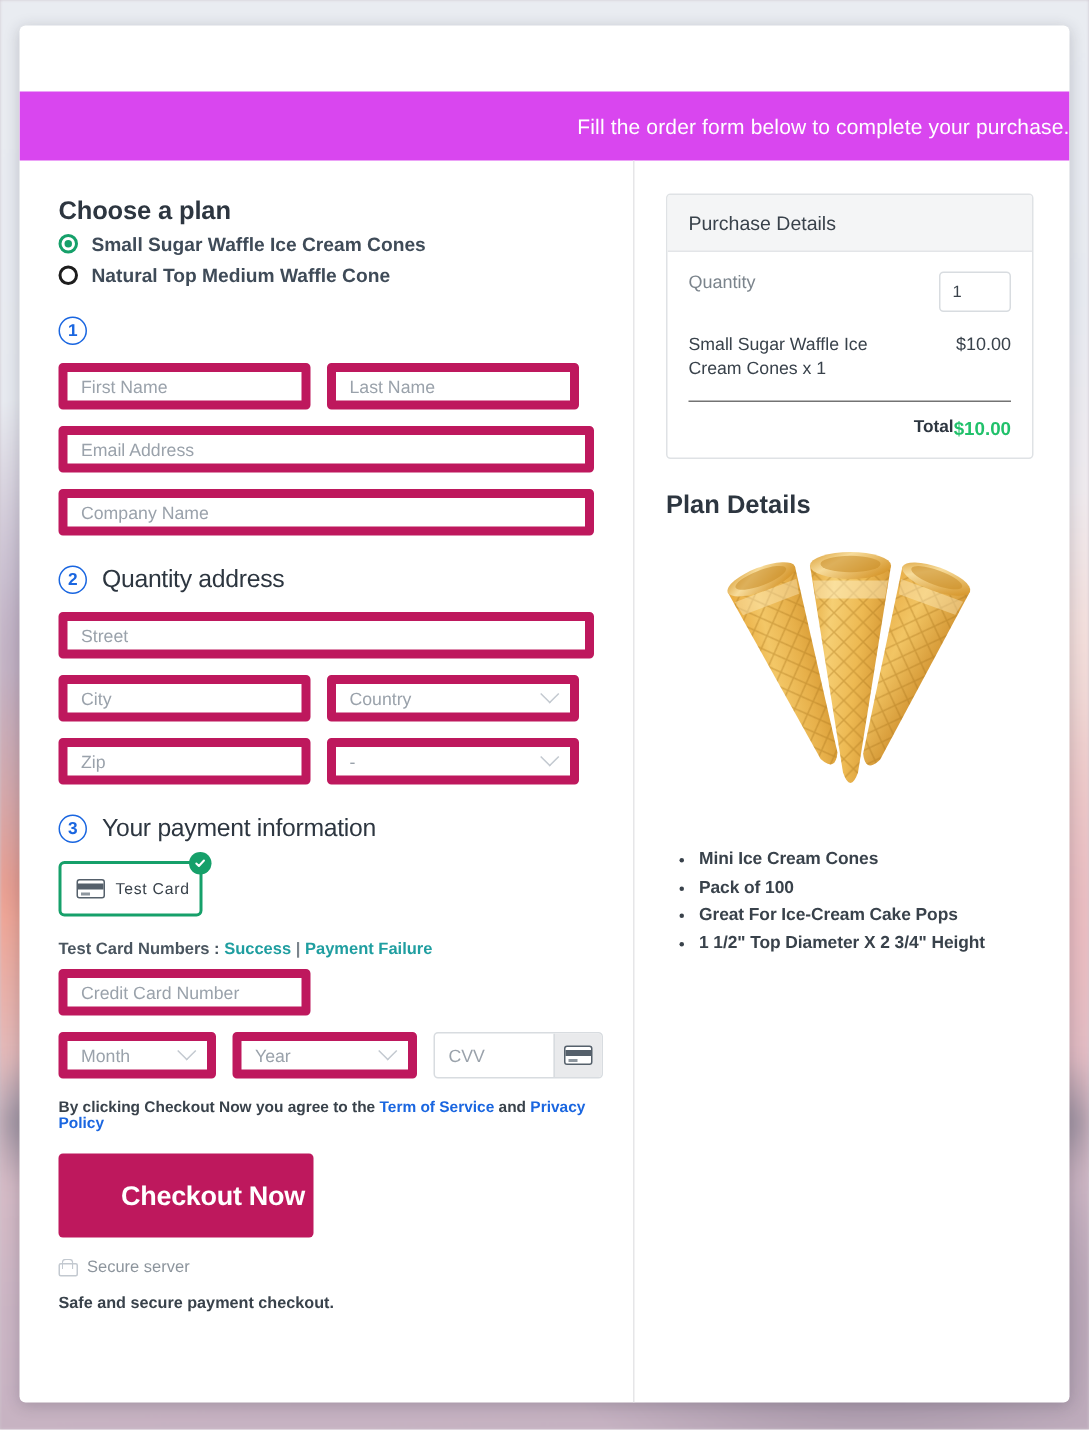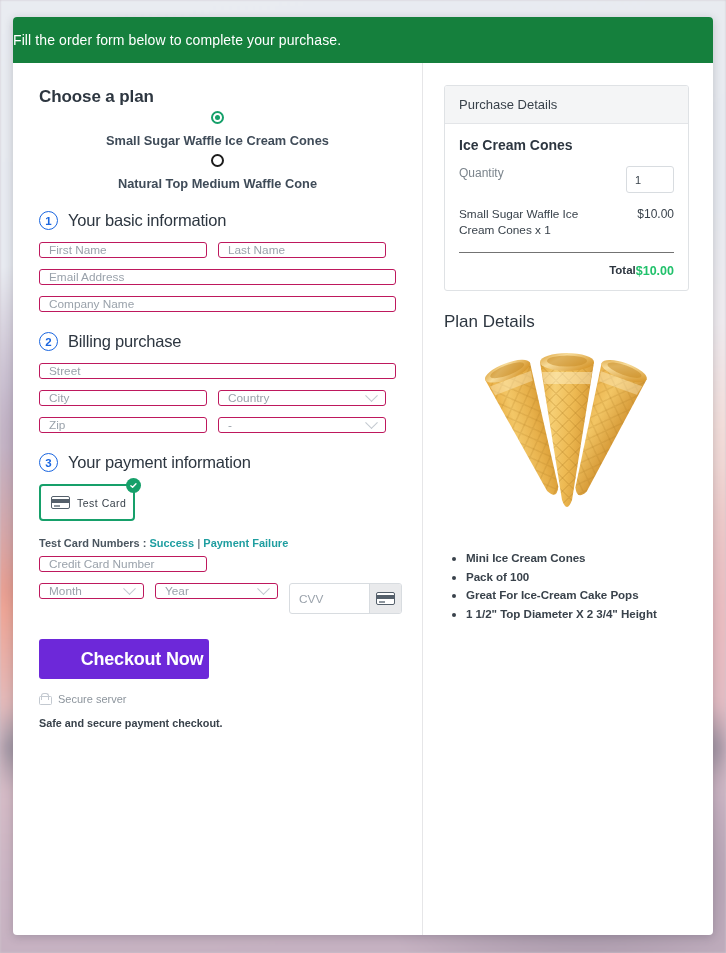--- a/index.html
+++ b/index.html
@@ -54,28 +54,29 @@
     height: 918px;
     background: #ffffff;
     border-radius: 4px;
     box-shadow: 0 2px 10px rgba(40,40,60,0.22);
     overflow: hidden;
     display: flex;
     flex-direction: column;
   }
 
   .banner {
-    background: #15803d;
+    background: #d946ef;
     color: #ffffff;
     height: 46px;
     line-height: 46px;
-    text-align: left;
+    text-align: right;
     font-size: 14px;
     letter-spacing: .1px;
     flex: 0 0 auto;
+    margin-top: 44px;
   }
 
   .body-cols {
     flex: 1 1 auto;
     display: flex;
     min-height: 0;
   }
 
   .col-left {
     width: 410px;
@@ -97,21 +98,20 @@
     margin-bottom: 4px;
     letter-spacing: -.1px;
   }
 
   .plan-row {
     display: flex;
     align-items: center;
     gap: 9px;
     margin-bottom: 6px;
     cursor: pointer;
-    flex-direction: column;
   }
   .plan-row .lbl {
     font-size: 12.8px;
     color: #3f4b58;
     font-weight: 600;
   }
   .radio {
     width: 13px; height: 13px;
     border-radius: 50%;
     border: 2px solid #1d1d1d;
@@ -150,22 +150,22 @@
   }
   .step-label {
     font-size: 16.5px;
     color: #2d3640;
     letter-spacing: -.2px;
   }
 
   .row { display: flex; gap: 11px; margin-bottom: 11px; }
 
   .field {
-    height: 16px;
-    border: 1px solid #be185d;
+    height: 31px;
+    border: 6px solid #be185d;
     border-radius: 3px;
     background: #fff;
     display: flex;
     align-items: center;
     padding: 0 9px;
     font-size: 11.8px;
     color: #9aa2ab;
     width: 100%;
     cursor: text;
   }
@@ -266,22 +266,22 @@
   .terms {
     margin-top: 14px;
     font-size: 10.3px;
     color: #39424b;
     font-weight: 600;
   }
   .terms a { color: #1a66e0; text-decoration: none; cursor: pointer; }
 
   .checkout-btn {
     margin-top: 14px;
-    width: 170px; height: 40px;
-    background: #6d28d9;
+    width: 170px; height: 56px;
+    background: #be185d;
     border: none;
     border-radius: 3px;
     color: #fff;
     font-size: 18px;
     font-weight: bold;
     font-family: inherit;
     letter-spacing: -.2px;
     cursor: pointer;
     padding-left: 36px;
   }
@@ -372,21 +372,21 @@
   .total-row {
     display: flex; justify-content: flex-end;
     padding-top: 11px;
   }
   .total-lbl { font-size: 11.5px; font-weight: bold; color: #2d3640; }
   .total-val { font-size: 12.5px; font-weight: bold; color: #21c16b; }
 
   .plan-details-title {
     margin: 21px 0 0 0;
     font-size: 17px;
-    font-weight: normal;
+    font-weight: bold;
     color: #2d3640;
   }
 
   .cone-art {
     margin: 16px auto 0 auto;
     display: block;
   }
 
   .bullets {
     margin-top: 16px;
@@ -420,38 +420,37 @@
         <span class="lbl">Small Sugar Waffle Ice Cream Cones</span>
       </div>
       <div class="plan-row">
         <span class="radio"></span>
         <span class="lbl">Natural Top Medium Waffle Cone</span>
       </div>
 
       
       <div class="step-head">
         <span class="step-num">1</span>
-        <span class="step-label">Your basic information</span>
       </div>
 
       <div class="row">
         <div class="field half">First Name</div>
         <div class="field half">Last Name</div>
       </div>
       <div class="row">
         <div class="field">Email Address</div>
       </div>
       <div class="row">
         <div class="field">Company Name</div>
       </div>
 
       
       <div class="step-head">
         <span class="step-num">2</span>
-        <span class="step-label">Billing purchase</span>
+        <span class="step-label">Quantity address</span>
       </div>
 
       <div class="row">
         <div class="field">Street</div>
       </div>
       <div class="row">
         <div class="field half">City</div>
         <div class="field half sel">
           <span>Country</span>
           <span class="caret"></span>
@@ -502,37 +501,42 @@
           <span class="caret"></span>
         </div>
         <div class="cvv-wrap">
           <div class="cvv-in">CVV</div>
           <div class="cvv-btn">
             <span class="cc-icon"></span>
           </div>
         </div>
       </div>
 
+      <div class="terms">
+        <span>By clicking Checkout Now you agree to the</span>
+        <a>Term of Service</a>
+        <span>and</span>
+        <a>Privacy Policy</a>
+      </div>
 
       <button class="checkout-btn">Checkout Now</button>
 
       <div class="secure">
         <span class="lock"></span>
         <span>Secure server</span>
       </div>
 
       <div class="safe-note">Safe and secure payment checkout.</div>
     </div>
 
     <div class="col-right">
 
       <div class="purchase-box">
         <div class="purchase-head">Purchase Details</div>
         <div class="purchase-body">
-          <div class="pb-title">Ice Cream Cones</div>
 
           <div class="qty-row">
             <span class="qty-label">Quantity</span>
             <span class="qty-input">1</span>
           </div>
 
           <div class="line-row">
             <span class="line-name">Small Sugar Waffle Ice Cream Cones x 1</span>
             <span class="line-price">$10.00</span>
           </div>

